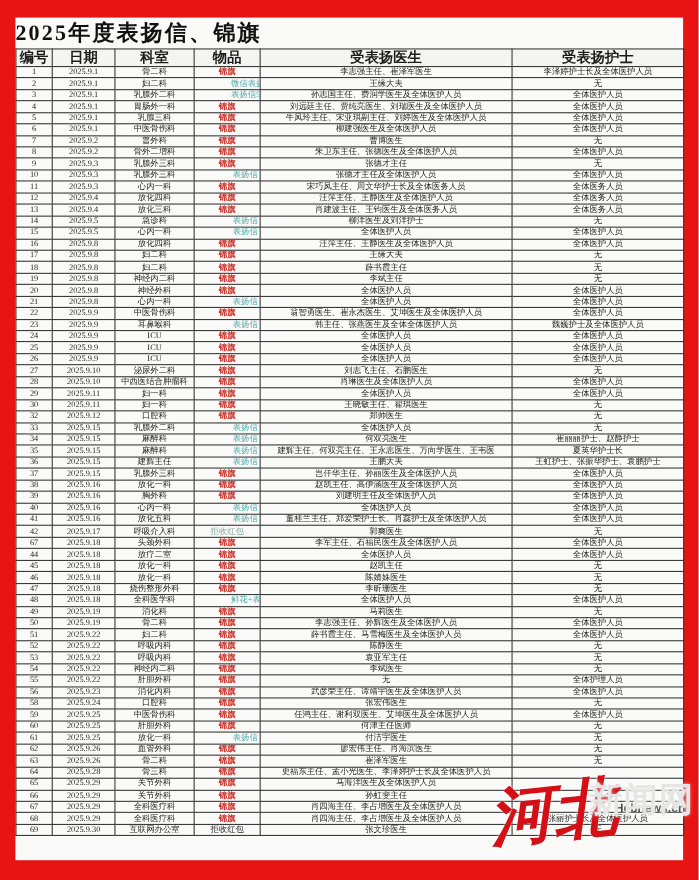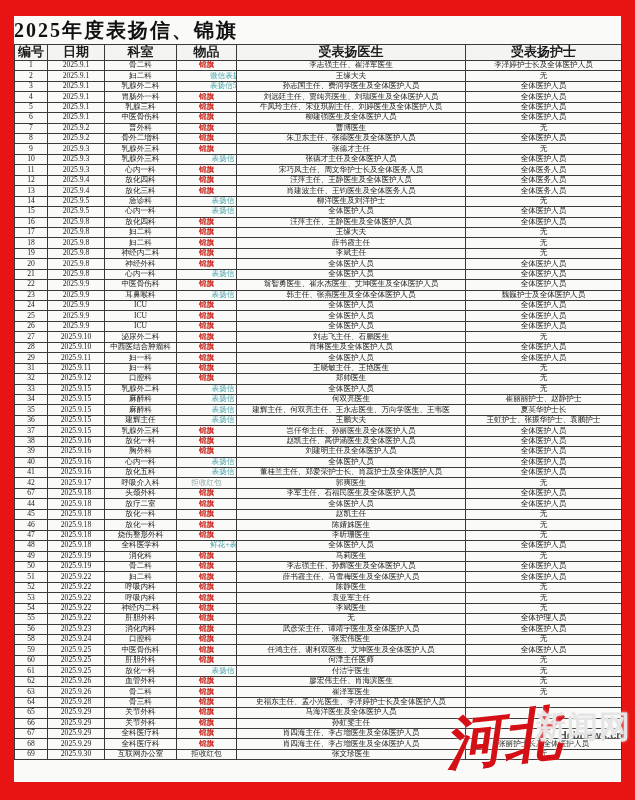--- a/index.html
+++ b/index.html
@@ -310,25 +310,25 @@
         </tr>
         <tr>
           <td>29</td>
           <td>2025.9.11</td>
           <td>妇一科</td>
           <td class="item-red">锦旗</td>
           <td>全体医护人员</td>
           <td>全体医护人员</td>
         </tr>
         <tr>
-          <td>31</td>
+          <td>30</td>
           <td>2025.9.11</td>
           <td>妇一科</td>
           <td class="item-red">锦旗</td>
-          <td>王晓敏主任、王艳医生</td>
+          <td>王晓敏主任、翟琪医生</td>
           <td>无</td>
         </tr>
         <tr>
           <td>32</td>
           <td>2025.9.12</td>
           <td>口腔科</td>
           <td class="item-red">锦旗</td>
           <td>郑帅医生</td>
           <td>无</td>
         </tr>

